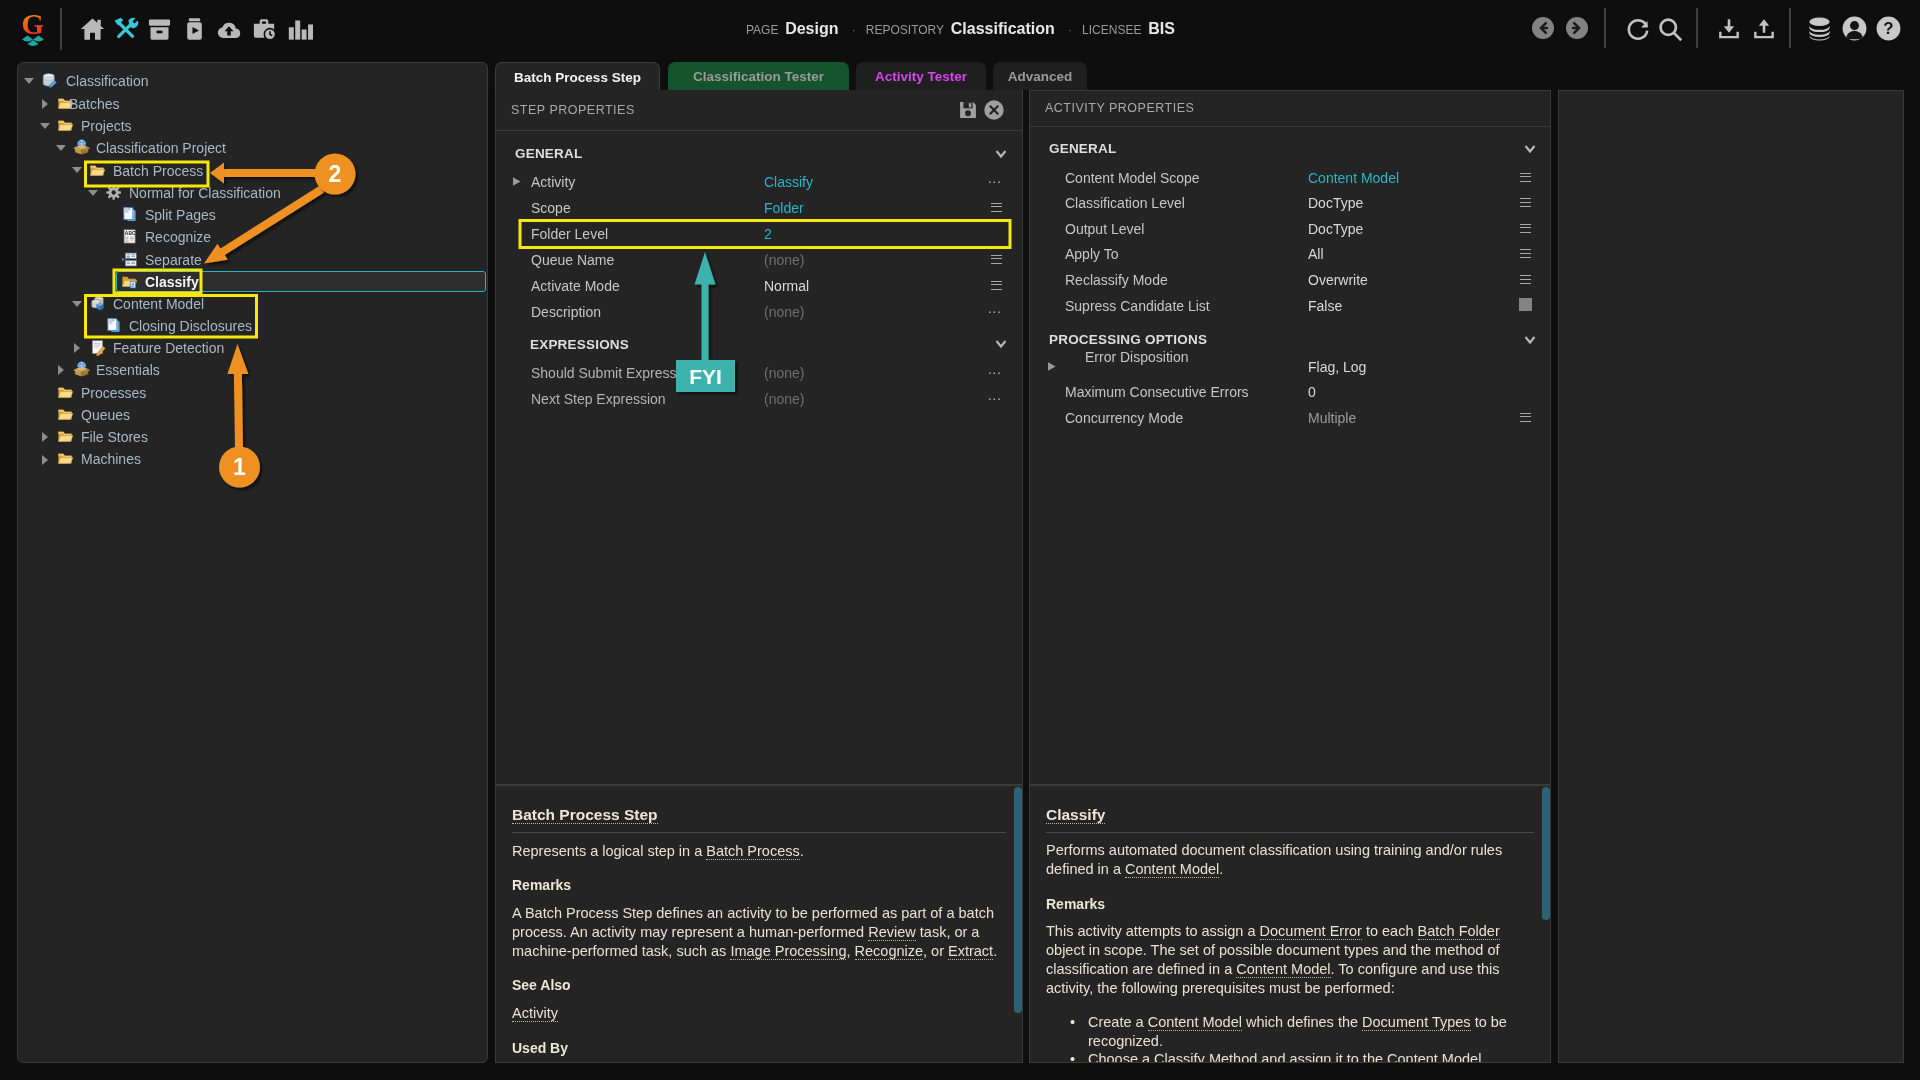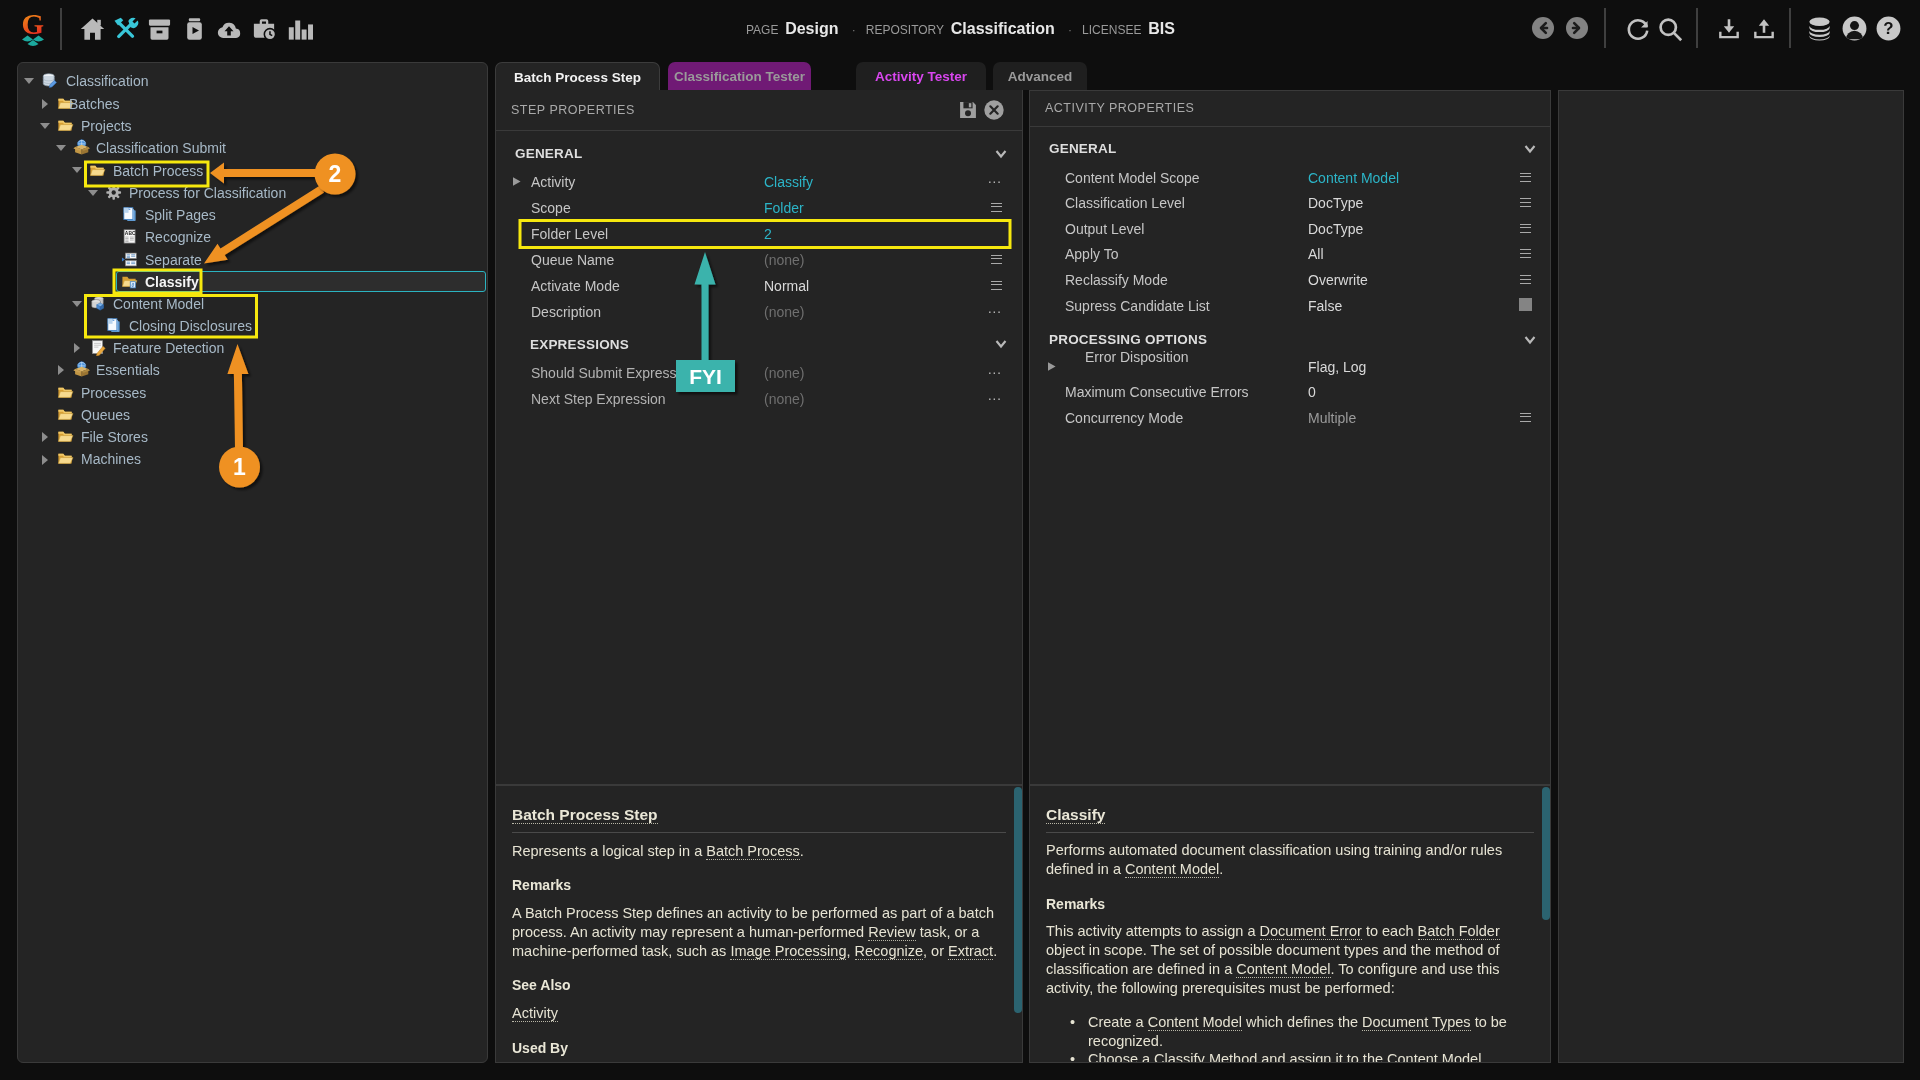--- a/index.html
+++ b/index.html
@@ -295,33 +295,33 @@
   <div class="exp expd" style="left:40px;top:123px;"></div>
   <svg class="ticon" style="left:57px;top:117px;" viewBox="0 0 18 18">
       <use href="#i-folder"></use>
     </svg>
   <div class="treerow" style="left:81px;top:115px;text-align:right;">Projects</div>
 
   <div class="exp expd" style="left:56px;top:145px;"></div>
   <svg class="ticon" style="left:73px;top:139px;" viewBox="0 0 18 18">
       <use href="#i-pkg"></use>
     </svg>
-  <div class="treerow" style="left:96px;top:137px;">Classification Submit</div>
+  <div class="treerow" style="left:96px;top:137px;">Classification Project</div>
 
   <div class="exp expd" style="left:72px;top:167px;"></div>
   <svg class="ticon" style="left:89px;top:162px;" viewBox="0 0 18 18">
       <use href="#i-folder"></use>
     </svg>
   <div class="treerow" style="left:113px;top:160px;">Batch Process</div>
 
   <div class="exp expd" style="left:88px;top:190px;"></div>
   <svg class="ticon" style="left:105px;top:184px;" viewBox="0 0 18 18">
       <use href="#i-gear"></use>
     </svg>
-  <div class="treerow" style="left:129px;top:182px;">Process for Classification</div>
+  <div class="treerow" style="left:129px;top:182px;">Normal for Classification</div>
 
   <svg class="ticon" style="left:121px;top:206px;" viewBox="0 0 18 18">
       <use href="#i-docs"></use>
     </svg>
   <div class="treerow" style="left:145px;top:204px;">Split Pages</div>
 
   <svg class="ticon" style="left:121px;top:228px;" viewBox="0 0 18 18">
       <use href="#i-abc"></use>
     </svg>
   <div class="treerow" style="left:145px;top:226px;">Recognize</div>
@@ -376,21 +376,21 @@
   <div class="treerow" style="left:81px;top:426px;">File Stores</div>
 
   <div class="exp expr" style="left:42px;top:455px;"></div>
   <svg class="ticon" style="left:57px;top:450px;" viewBox="0 0 18 18">
       <use href="#i-folder"></use>
     </svg>
   <div class="treerow" style="left:81px;top:448px;">Machines</div>
 </div>
 
 <div class="abs" style="left:495px;top:62px;width:165px;height:29px;background:#242424;border:1px solid #3c3c3c;border-bottom:none;border-radius:7px 7px 0 0;text-align:center;line-height:28px;color:#f2f2f2;"><span class="tabtxt" style="color:#f2f2f2;">Batch Process Step</span></div>
-<div class="abs" style="left:668px;top:62px;width:143px;height:28px;background:#701a75;border-radius:7px 7px 0 0;text-align:center;line-height:28px;"><span class="tabtxt" style="color:#9a9a9a;">Classification Tester</span></div>
+<div class="abs" style="left:668px;top:62px;width:181px;height:28px;background:#14532d;border-radius:7px 7px 0 0;text-align:center;line-height:28px;"><span class="tabtxt" style="color:#9a9a9a;">Classification Tester</span></div>
 <div class="abs" style="left:856px;top:62px;width:130px;height:28px;background:#1f1f1f;border-radius:7px 7px 0 0;text-align:center;line-height:28px;"><span class="tabtxt" style="color:#d946ef;">Activity Tester</span></div>
 <div class="abs" style="left:993px;top:62px;width:94px;height:28px;background:#1f1f1f;border-radius:7px 7px 0 0;text-align:center;line-height:28px;"><span class="tabtxt" style="color:#9a9a9a;">Advanced</span></div>
 
 <div class="panel" style="left:495px;top:90px;width:528px;height:695px;border-top:none;"></div>
 <div id="midprops" class="abs" style="left:0;top:0;">
   <div class="abs" style="left:511px;top:103px;font-size:12.5px;color:#a9a9a9;letter-spacing:0.5px;white-space:nowrap;">STEP PROPERTIES</div>
   <svg class="abs" style="left:958px;top:100px;" width="20" height="20" viewBox="0 0 24 24">
       <path d="M2.5 2.5 H18 L21.5 6 V21.5 H2.5 Z" fill="#9f9f9f"></path>
       <rect x="6.5" y="2.5" width="11" height="7.5" fill="#242424"></rect>
       <rect x="13" y="3.8" width="3" height="5" fill="#9f9f9f"></rect>

